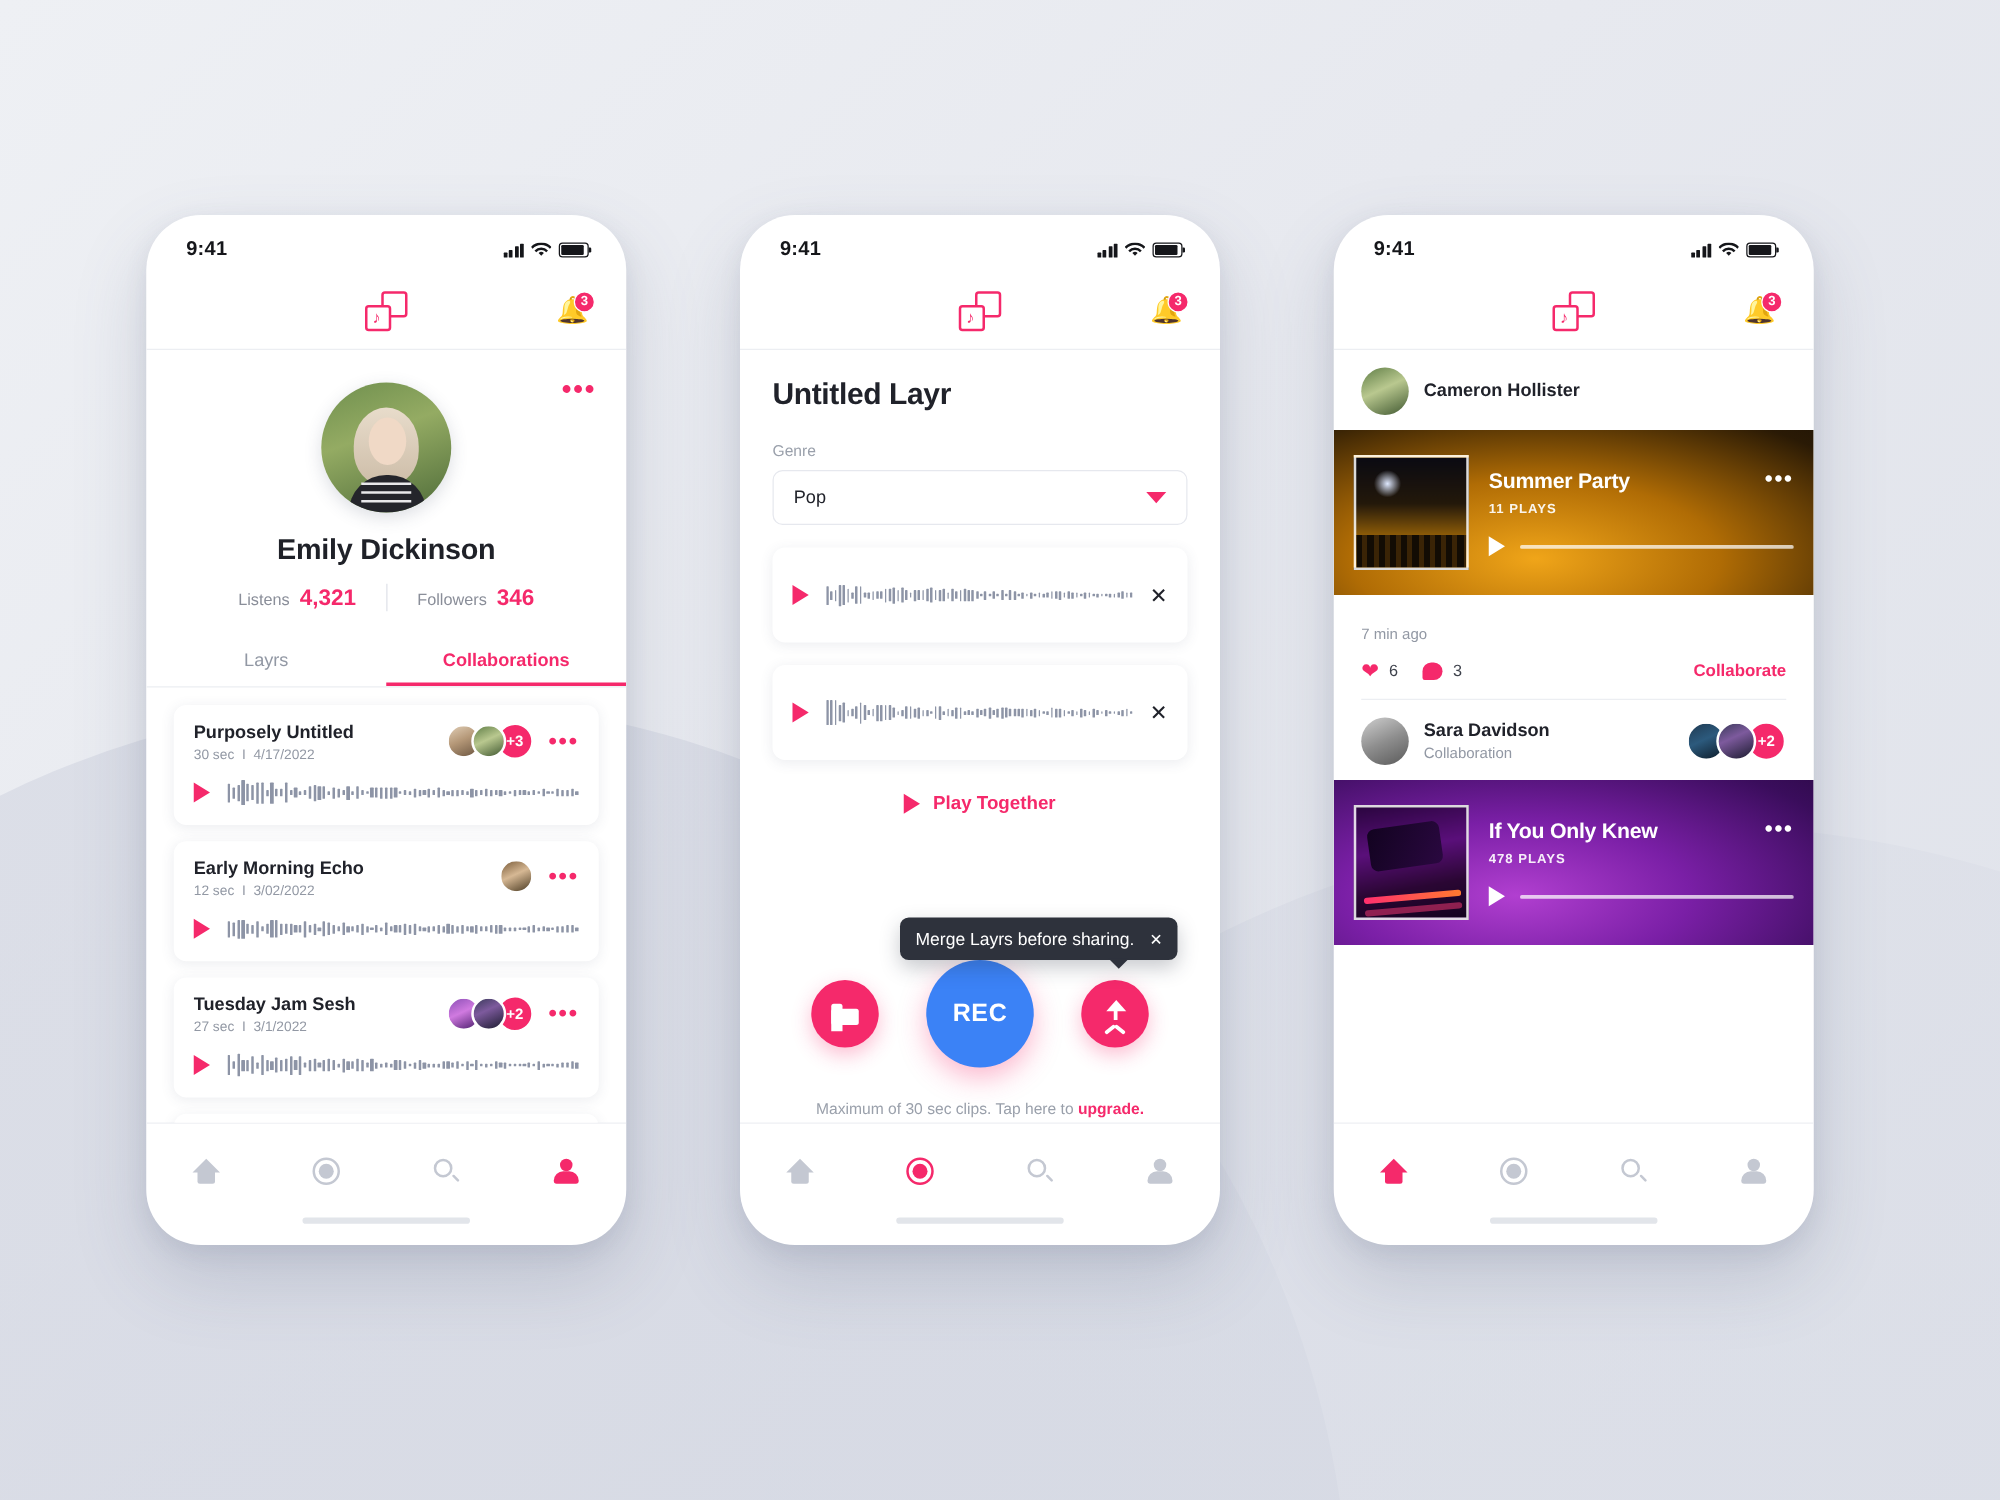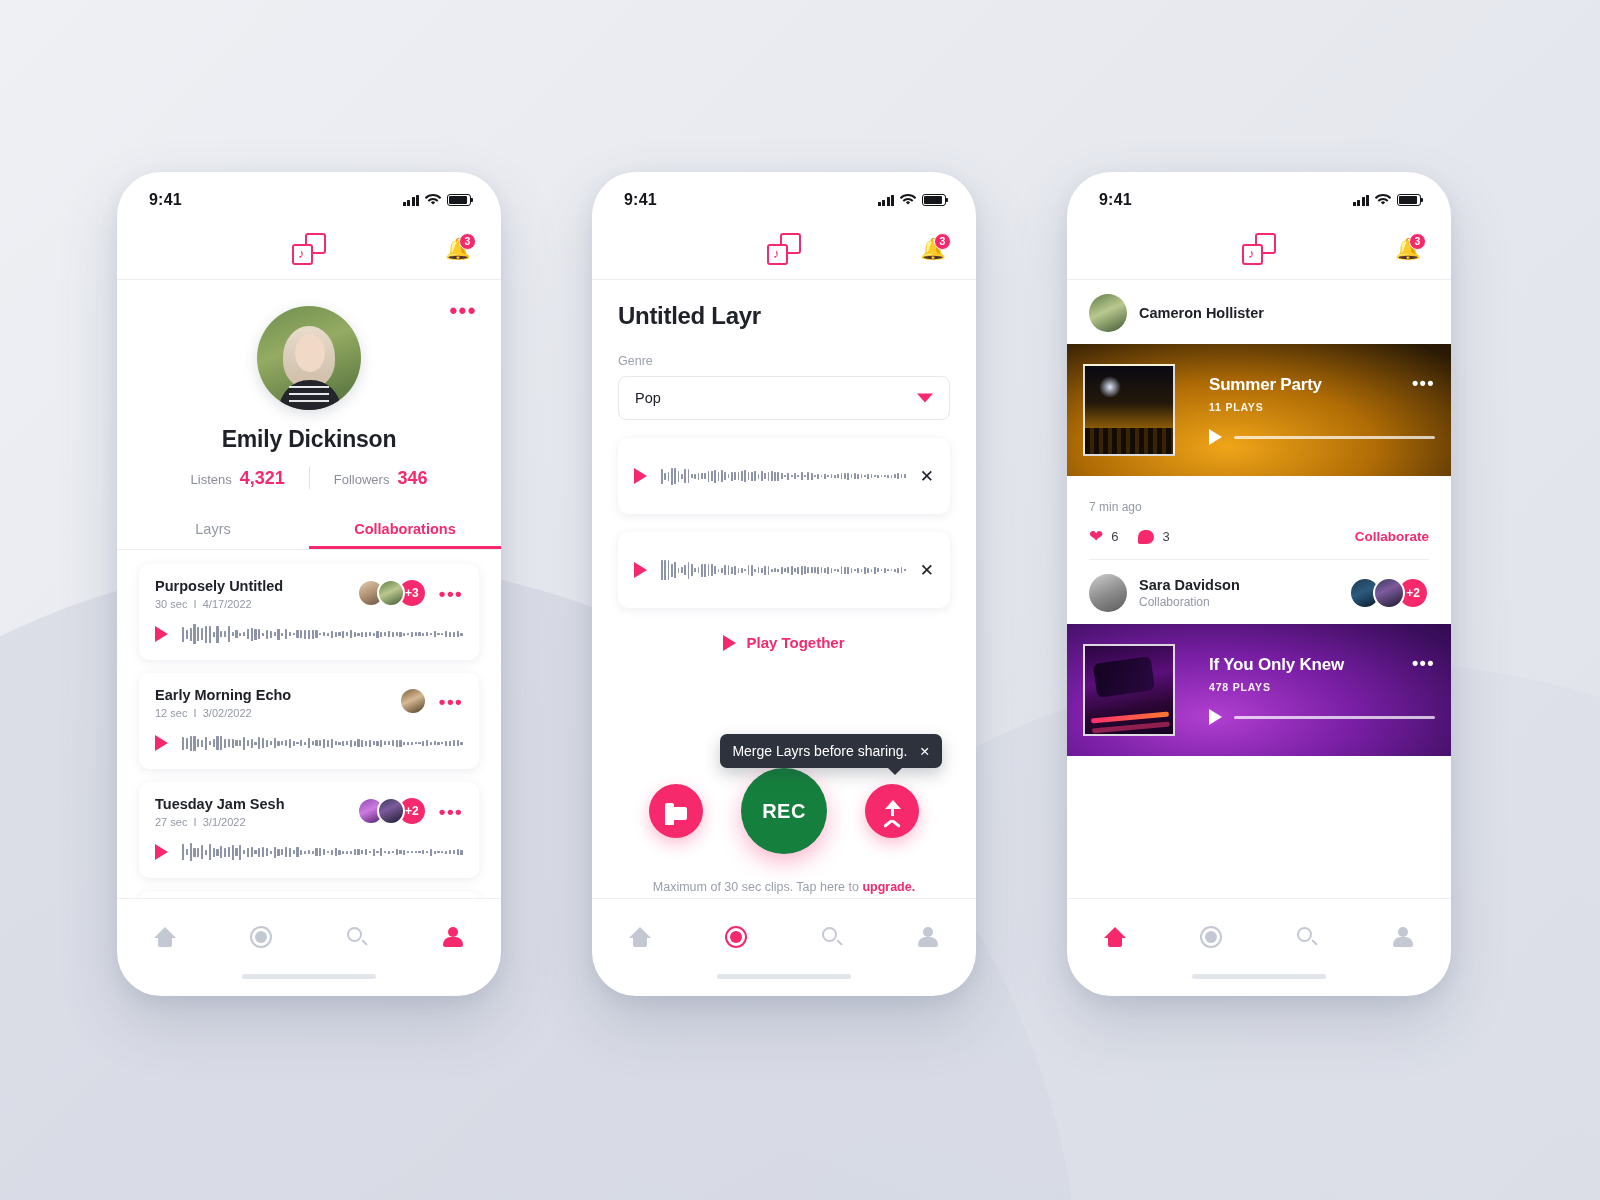--- a/index.html
+++ b/index.html
@@ -239,21 +239,21 @@
     color: #f5296b; font-size: 15px; font-weight: bold;
   }
   .controls { margin-top: auto; position: relative; padding-bottom: 10px; }
   .ctrl-row { display: flex; align-items: center; justify-content: center; gap: 38px; }
   .ctrl-sm {
     width: 54px; height: 54px; border-radius: 50%; background: #f5296b;
     display: flex; align-items: center; justify-content: center;
     box-shadow: 0 6px 16px rgba(245,41,107,.30);
   }
   .rec-big {
-    width: 86px; height: 86px; border-radius: 50%; background: #15803d;
+    width: 86px; height: 86px; border-radius: 50%; background: #3b82f6;
     display: flex; align-items: center; justify-content: center;
     color: #fff; font-size: 20px; font-weight: bold; letter-spacing: .5px;
     box-shadow: 0 8px 22px rgba(245,41,107,.34);
   }
   .folder-ic { width: 22px; height: 17px; position: relative; }
   .folder-ic .tab { position:absolute;left:0;top:0;width:9px;height:4px;background:#fff;border-radius:2px 2px 0 0;}
   .folder-ic .bd { position:absolute;left:0;bottom:0;width:22px;height:13px;background:#fff;border-radius:2px;}
   .merge-ic { width: 22px; height: 22px; position: relative; color:#fff;}
   .merge-ic .ar { position:absolute;left:7px;top:0;border-left:8px solid transparent;border-right:8px solid transparent;border-bottom:9px solid #fff; margin-left:-3px;}
   .merge-ic .stem { position:absolute;left:9.6px;top:8px;width:3px;height:8px;background:#fff;}
@@ -282,21 +282,21 @@
   .feed-head {
     display: flex; align-items: center; gap: 12px;
     padding: 14px 22px 12px;
   }
   .feed-head .sub { font-size: 12px; color: #9298a4; margin-top: 2px; }
   .avat { width: 38px; height: 38px; border-radius: 50%; overflow: hidden; flex: none; position: relative; }
   .feed-name { font-size: 14.5px; font-weight: bold; color: #20222a; }
   .feed-spacer { flex: 1; }
   .player {
     height: 132px; position: relative; overflow: hidden;
-    display: flex; align-items: center; padding: 0 16px; gap: 34px;
+    display: flex; align-items: center; padding: 0 16px; gap: 16px;
   }
   .player.summer { background: radial-gradient(120% 150% at 42% 78%, #f0a519 0%, #b06c05 32%, #2a1a05 66%, #090603 100%); }
   .player.knew   { background: radial-gradient(120% 150% at 38% 70%, #b13fd0 0%, #7a1fa6 30%, #3a0d5c 62%, #120320 100%); }
   .cover {
     width: 92px; height: 92px; flex: none; border: 2px solid rgba(255,255,255,.85);
     overflow: hidden; position: relative;
   }
   .cover.c1 { background: linear-gradient(180deg,#0a0a12 0%,#23180a 42%,#8a5a08 70%,#f0a21a 100%); }
   .cover.c1::before{content:"";position:absolute;left:14px;top:10px;width:22px;height:22px;background:radial-gradient(circle,#dfe9ff 0%,rgba(223,233,255,0) 70%);}
   .cover.c1::after{content:"";position:absolute;left:0;bottom:0;width:100%;height:26px;background:repeating-linear-gradient(90deg,#120c04 0 5px,#3a2406 5px 9px);}

